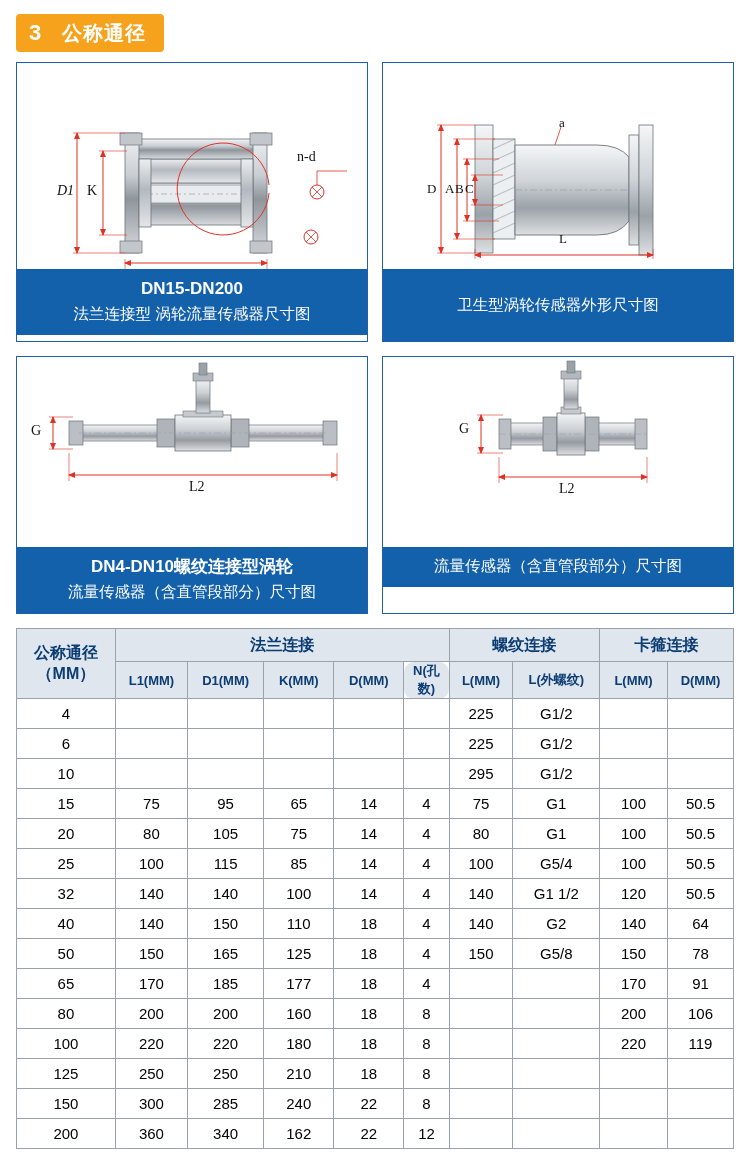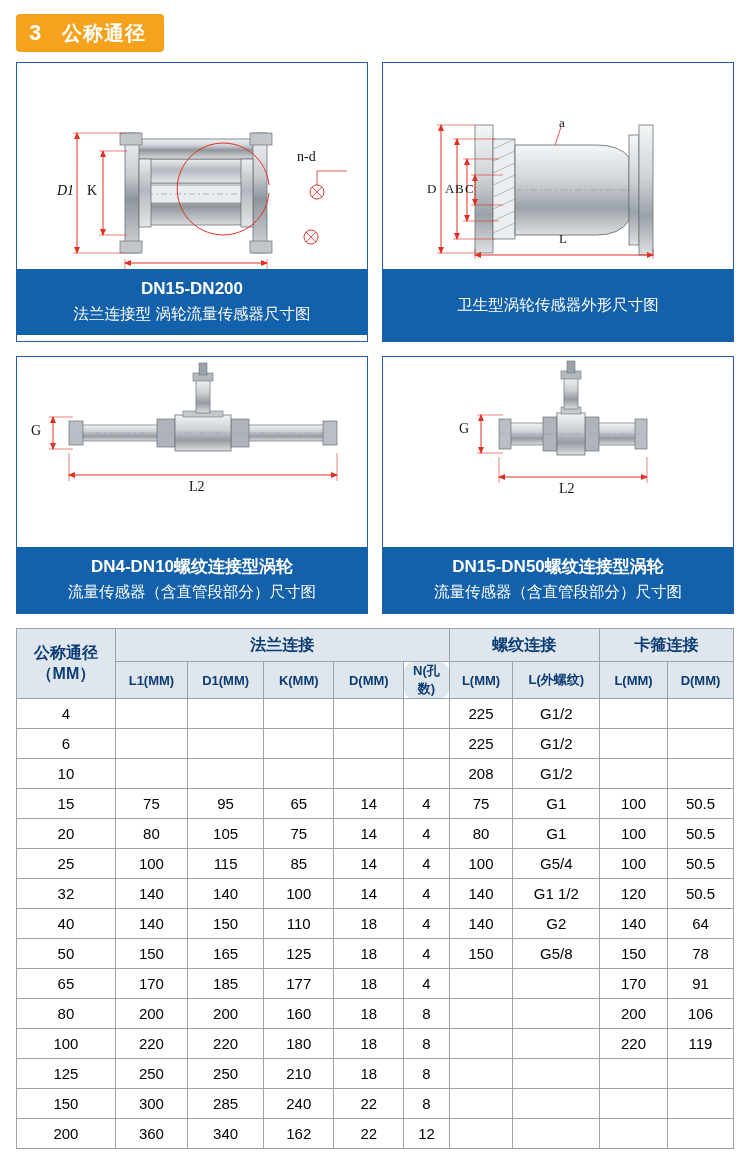--- a/index.html
+++ b/index.html
@@ -358,21 +358,20 @@
         <line x1="94" y1="96" x2="120" y2="96" stroke="#e03124" stroke-width="0.6"></line>
 
         <line x1="116" y1="126" x2="116" y2="100" stroke="#e03124" stroke-width="0.6"></line>
         <line x1="264" y1="126" x2="264" y2="100" stroke="#e03124" stroke-width="0.6"></line>
         <line x1="116" y1="120" x2="264" y2="120" stroke="#e03124" stroke-width="1" marker-start="url(#ar4S)" marker-end="url(#ar4)"></line>
       </svg>
       <span class="lbl" style="left:76px; top:64px; font-size:14px;">G</span>
       <span class="lbl" style="left:176px; top:124px; font-size:14px;">L2</span>
     </div>
     <div class="fig-cap">
-      <span class="l1">DN15-DN50螺纹连接型涡轮</span>
       <span class="l2">流量传感器（含直管段部分）尺寸图</span>
     </div>
   </div>
 </div>
 
 <div class="tbl-wrap">
   <table>
     <thead>
       <tr class="r1">
         <th class="col-dn" rowspan="2">
@@ -420,21 +419,21 @@
           <td></td>
           <td></td>
         </tr>
         <tr>
           <td>10</td>
           <td></td>
           <td></td>
           <td></td>
           <td></td>
           <td></td>
-          <td>208</td>
+          <td>295</td>
           <td>G1/2</td>
           <td></td>
           <td></td>
         </tr>
         <tr>
           <td>15</td>
           <td>75</td>
           <td>95</td>
           <td>65</td>
           <td>14</td>

